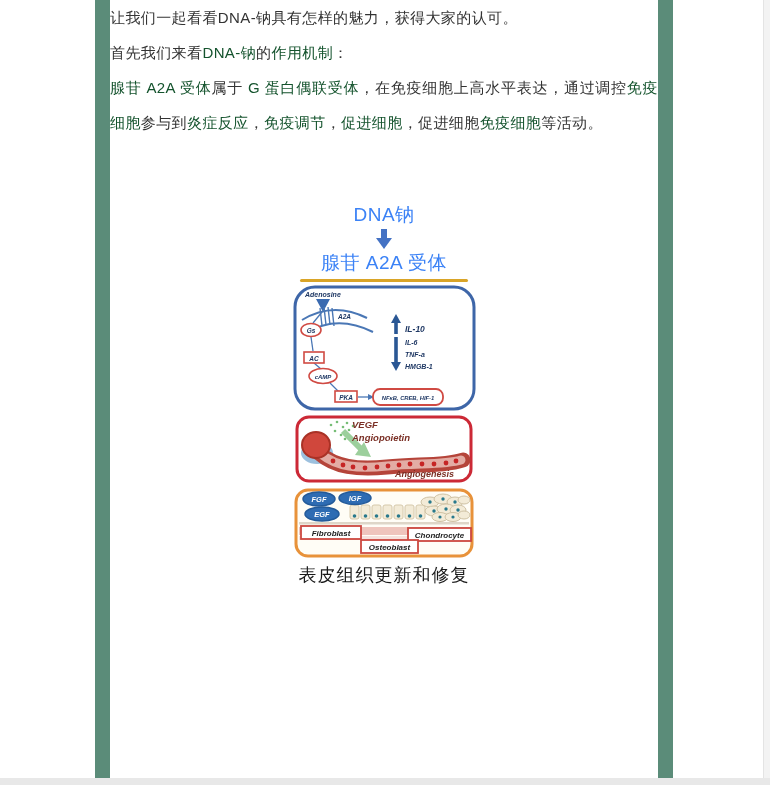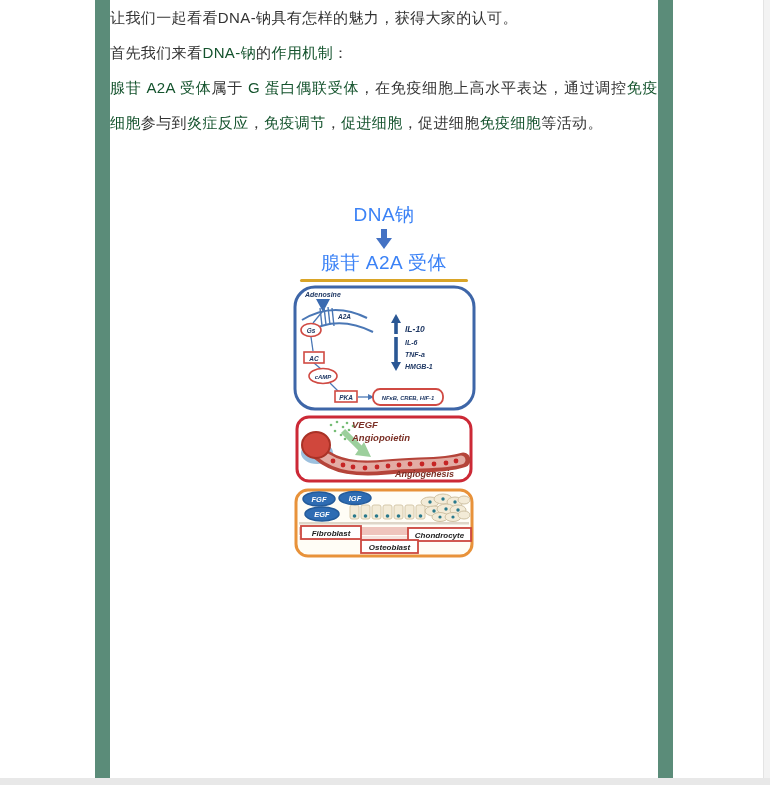--- a/index.html
+++ b/index.html
@@ -206,15 +206,16 @@
         <text x="28" y="28.5" font-size="7.5" font-weight="bold" fill="#ffffff" text-anchor="middle">EGF</text>
         <rect x="7" y="38" width="60" height="13" fill="#ffffff" stroke="#cc4840" stroke-width="1.8"></rect>
         <text x="37" y="47.5" font-size="8" font-weight="bold" fill="#222222" text-anchor="middle">Fibroblast</text>
         <rect x="114" y="40" width="63" height="13" fill="#ffffff" stroke="#cc4840" stroke-width="1.8"></rect>
         <text x="145.5" y="49.5" font-size="8" font-weight="bold" fill="#222222" text-anchor="middle">Chondrocyte</text>
         <rect x="67" y="52" width="57" height="13" fill="#ffffff" stroke="#cc4840" stroke-width="1.8"></rect>
         <text x="95.5" y="61.5" font-size="8" font-weight="bold" fill="#222222" text-anchor="middle">Osteoblast</text>
       </svg>
     </div>
 
+    <div class="caption">表皮组织更新和修复</div>
   </div>
 
 </div>
 
 </body></html>

